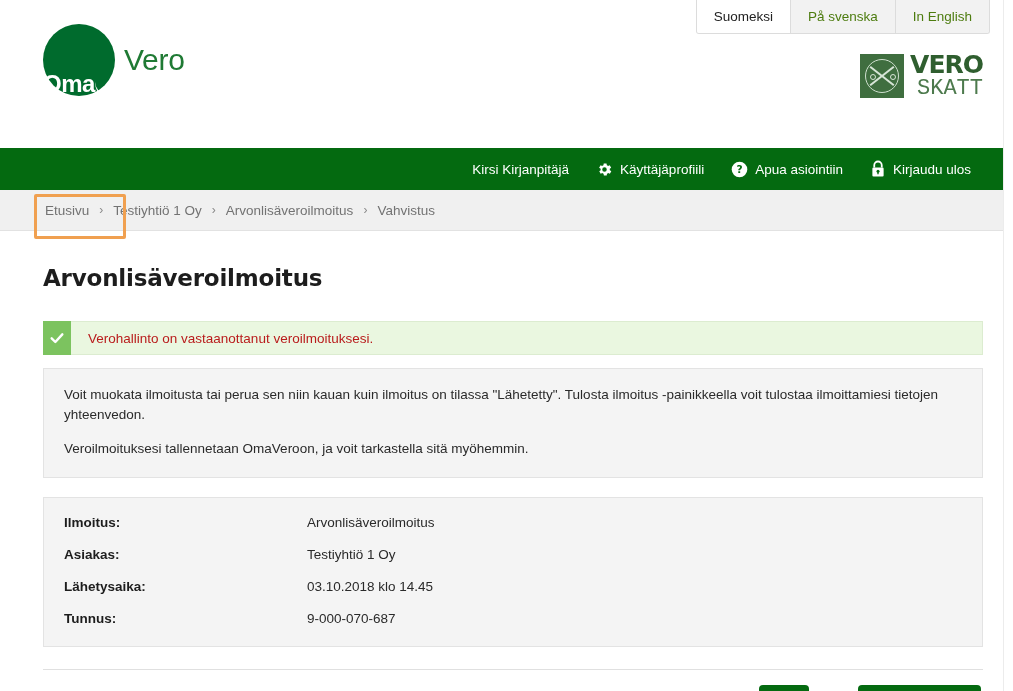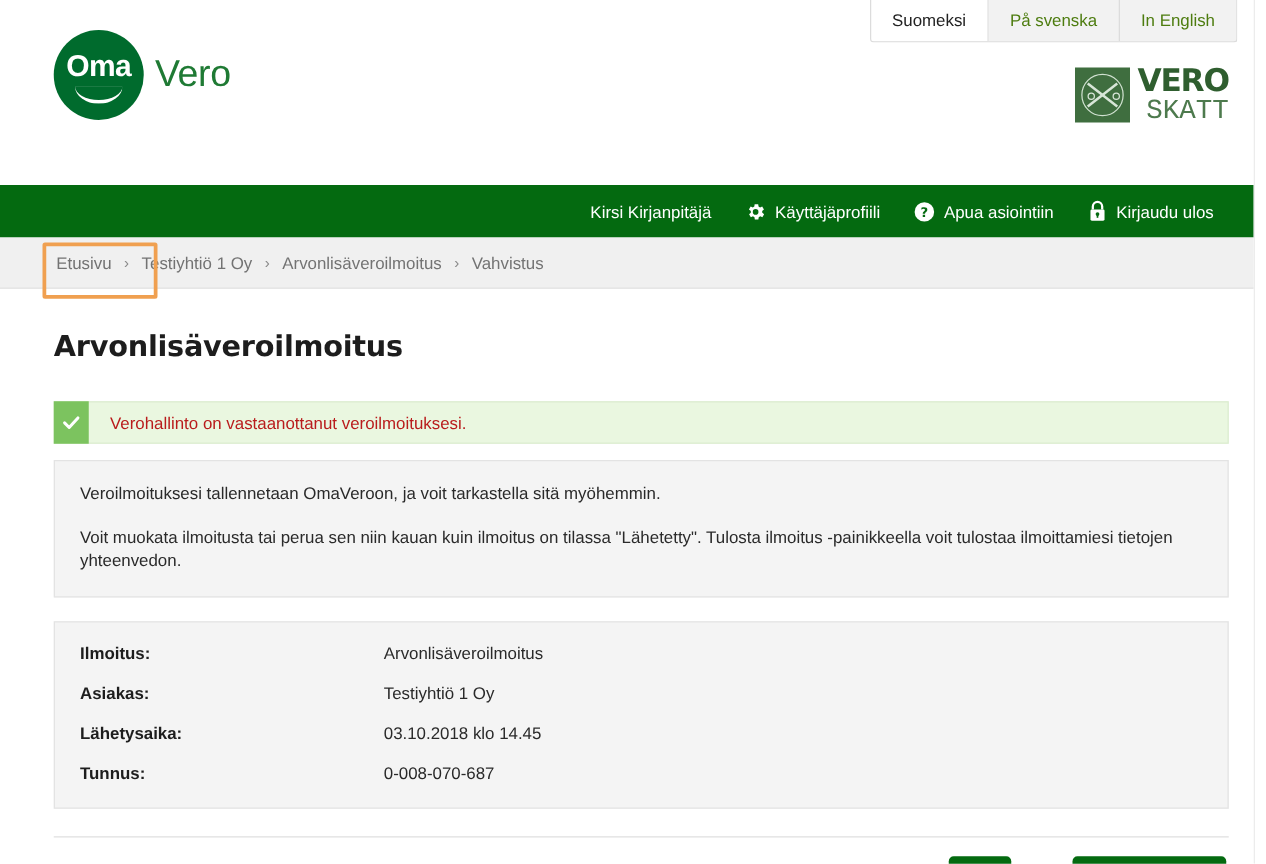--- a/index.html
+++ b/index.html
@@ -86,23 +86,23 @@
     display: flex;
     align-items: center;
   }
   .logo-circle {
     position: relative;
     width: 72px;
     height: 72px;
     border-radius: 50%;
     background: #006b2d;
     display: flex;
-    align-items: center;
+    align-items: flex-end;
     justify-content: center;
-    flex-direction: column;
+    flex-direction: row;
   }
   .logo-oma {
     color: #ffffff;
     font-weight: bold;
     font-size: 24px;
     letter-spacing: -0.5px;
     line-height: 1;
     margin-top: 4px;
   }
   .logo-smile {
@@ -454,40 +454,40 @@
     <div class="alert-success">
       <div class="alert-icon-box">
         <svg width="16" height="16" viewBox="0 0 24 24">
           <path d="M4 12.5l5.5 5.5L20 6.5" stroke="#ffffff" stroke-width="3.6" fill="none" stroke-linecap="round" stroke-linejoin="round"></path>
         </svg>
       </div>
       <div class="alert-text">Verohallinto on vastaanottanut veroilmoituksesi.</div>
     </div>
 
     <div class="info-box">
+      <p>Voit muokata ilmoitusta tai perua sen niin kauan kuin ilmoitus on tilassa "Lähetetty". Tulosta ilmoitus -painikkeella voit tulostaa ilmoittamiesi tietojen yhteenvedon.</p>
       <p>Veroilmoituksesi tallennetaan OmaVeroon, ja voit tarkastella sitä myöhemmin.</p>
-      <p>Voit muokata ilmoitusta tai perua sen niin kauan kuin ilmoitus on tilassa "Lähetetty". Tulosta ilmoitus -painikkeella voit tulostaa ilmoittamiesi tietojen yhteenvedon.</p>
     </div>
 
     <div class="detail-box">
       <div class="detail-row">
         <div class="detail-label">Ilmoitus:</div>
         <div class="detail-value">Arvonlisäveroilmoitus</div>
       </div>
       <div class="detail-row">
         <div class="detail-label">Asiakas:</div>
         <div class="detail-value">Testiyhtiö 1 Oy</div>
       </div>
       <div class="detail-row">
         <div class="detail-label">Lähetysaika:</div>
         <div class="detail-value">03.10.2018 klo 14.45</div>
       </div>
       <div class="detail-row">
         <div class="detail-label">Tunnus:</div>
-        <div class="detail-value">0-008-070-687</div>
+        <div class="detail-value">9-000-070-687</div>
       </div>
     </div>
 
     <div class="footer-divider"></div>
 
     <div class="button-row">
       <button class="btn btn-ok">OK</button>
       <button class="btn">Tulosta ilmoitus</button>
     </div>
   </div>

